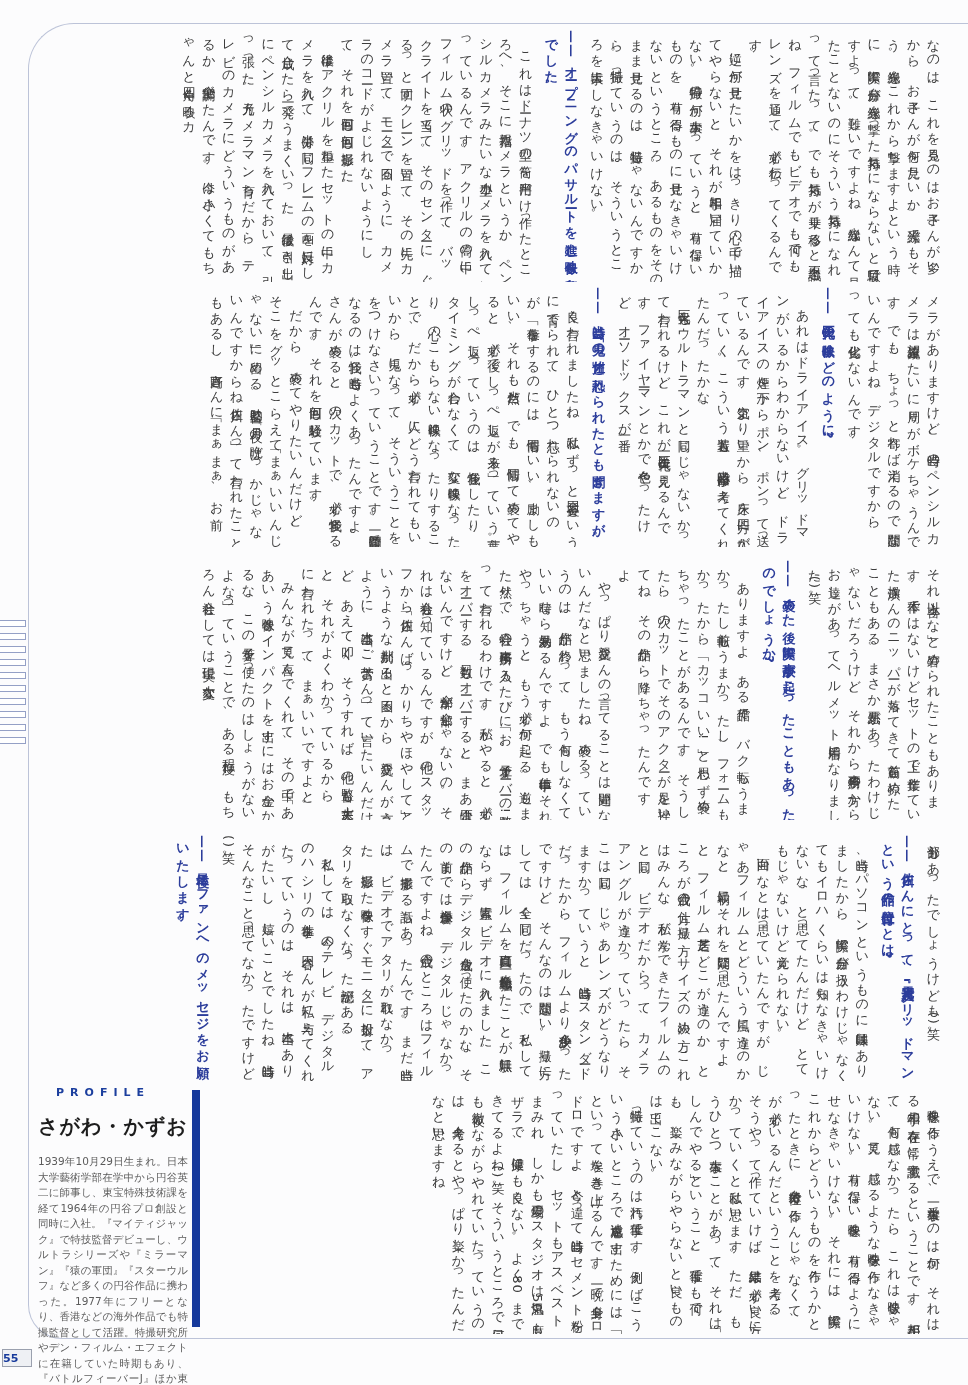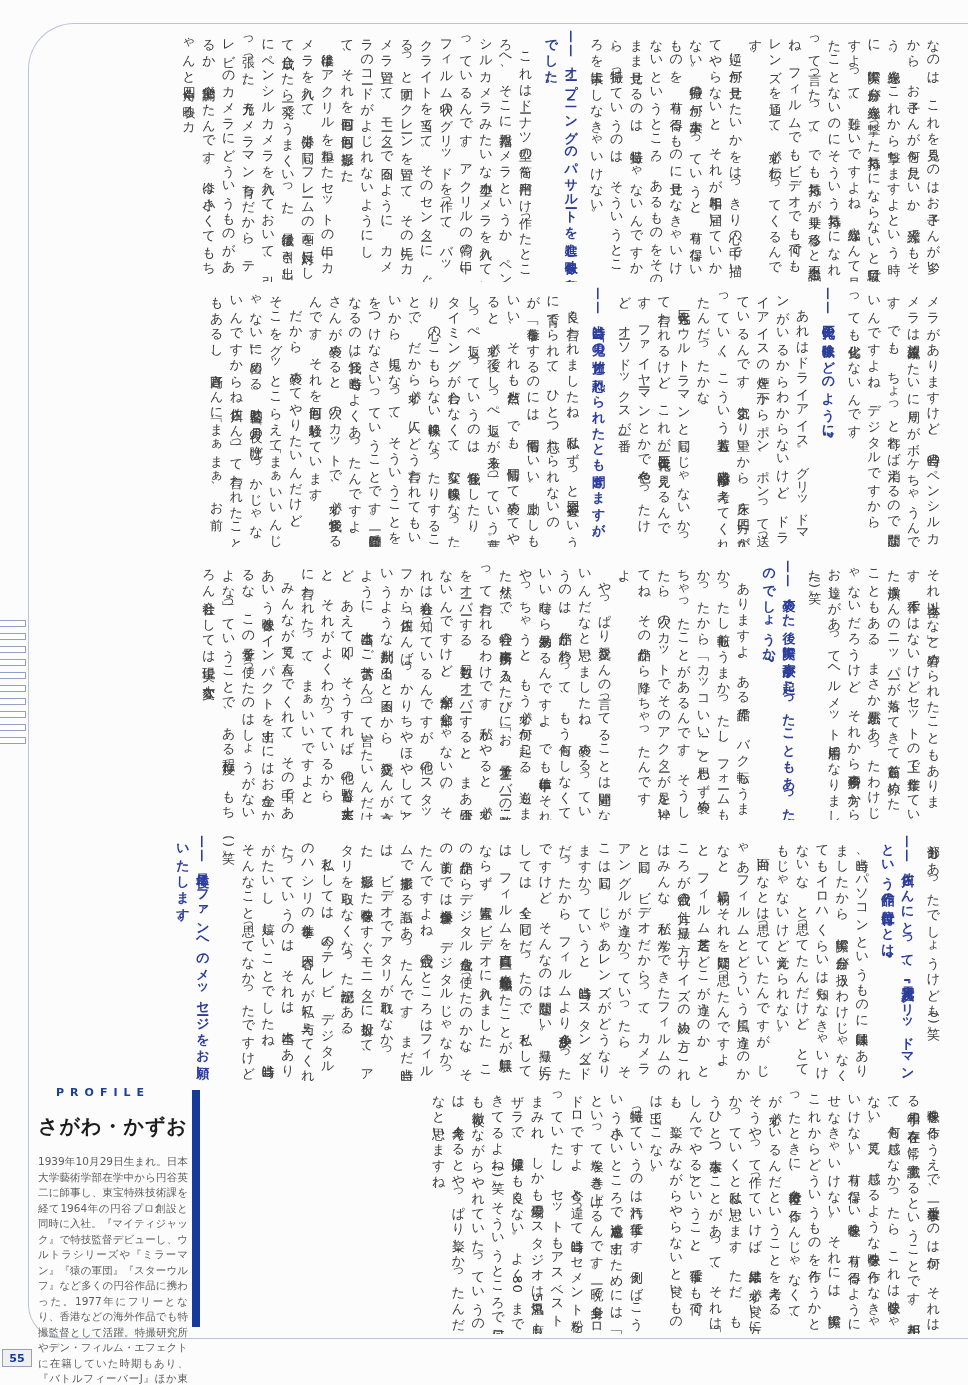--- a/index.html
+++ b/index.html
@@ -63,21 +63,21 @@
   }
   .profile-bar{
     position:absolute;left:192px;top:1090px;width:8px;height:237px;
     background:#16399b;
   }
 
   
   .pagenum-box{
     position:absolute;left:2px;top:1349px;width:28px;height:16px;
     border:1px solid #9aa0ae;background:#eef0f4;
-    display:flex;align-items:center;justify-content:center;
+    display:flex;align-items:center;
   }
   .pagenum{
     color:#16399b;font-size:11px;font-weight:bold;line-height:1;
   }
 </style>
 </head>
 <body>
 
 <div class="page">
 

